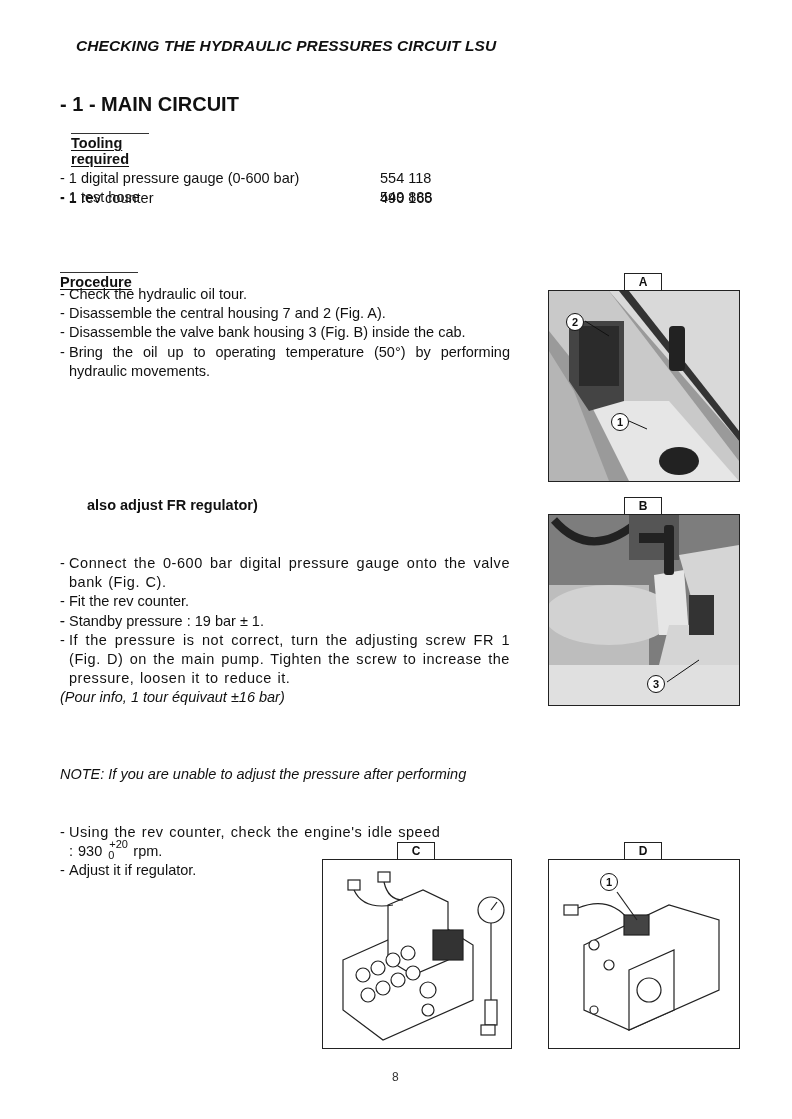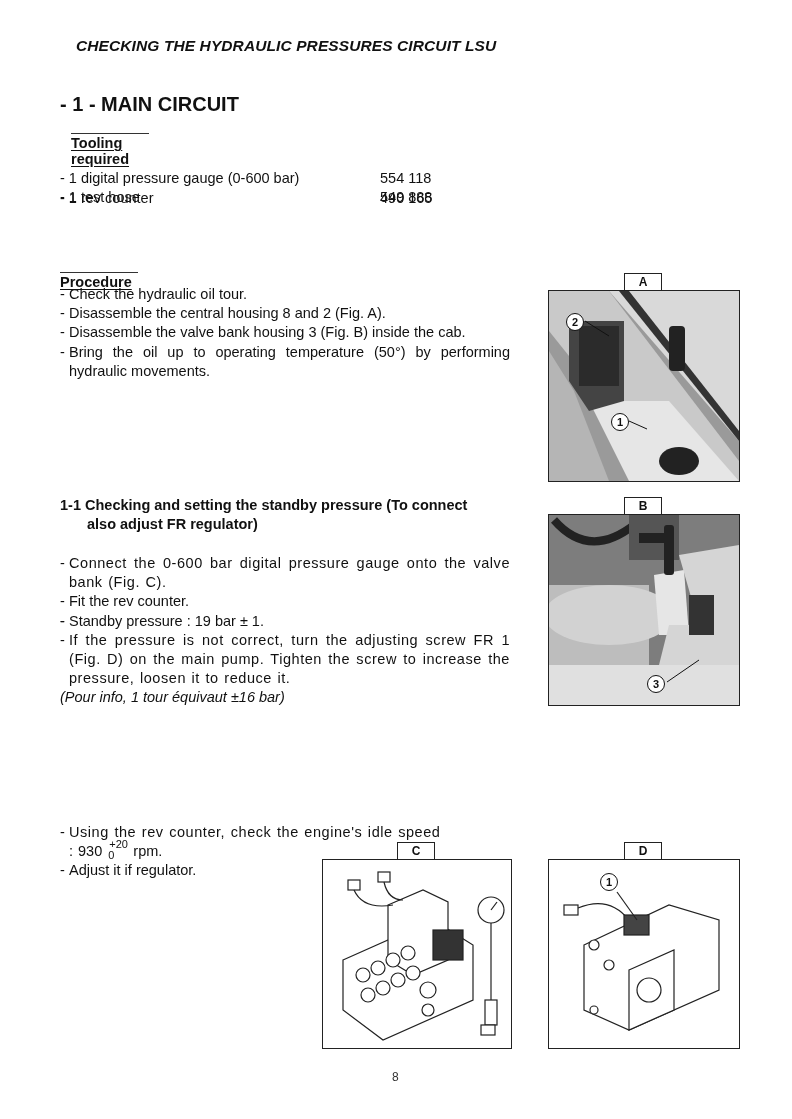--- a/index.html
+++ b/index.html
@@ -43,21 +43,21 @@
 </div>
 <div class="tool-row" style="top:190px;">
   <span class="lbl">- 1 rev counter</span>
   <span class="code">490 165</span>
 </div>
 
 <div class="abs subhead" style="left:60px; top:248px; width:78px;margin-top:24px;">Procedure</div>
 
 <div class="para" style="top:285px;">
   <div class="item"><span class="dash">-</span><span>Check the hydraulic oil tour.</span></div>
-  <div class="item"><span class="dash">-</span><span>Disassemble the central housing 8 and  2 (Fig. A).</span></div>
+  <div class="item"><span class="dash">-</span><span>Disassemble the central housing 7 and  2 (Fig. A).</span></div>
   <div class="item"><span class="dash">-</span><span>Disassemble the valve bank housing 3 (Fig. B) inside the cab.</span></div>
   <div class="item"><span class="dash">-</span><span>Bring the oil up to operating temperature (50°) by performing hydraulic movements.</span></div>
 </div>
 
 <div class="fig-label" style="left:624px; top:273px; width:36px;">A</div>
 <div class="fig" style="left:548px; top:290px; width:190px; height:190px; background:#8a8a8a;">
   <svg width="190" height="190" viewBox="0 0 190 190">
     <rect x="0" y="0" width="190" height="190" fill="#9a9a9a"></rect>
     <polygon points="0,0 60,0 190,170 190,190 120,190 0,40" fill="#c9c9c9"></polygon>
     <polygon points="60,0 190,0 190,150" fill="#d9d9d9"></polygon>
@@ -69,34 +69,34 @@
     <rect x="120" y="35" width="16" height="45" rx="4" fill="#222"></rect>
     <polygon points="0,60 25,100 60,190 0,190" fill="#b5b5b5"></polygon>
     <line x1="36" y1="30" x2="60" y2="45" stroke="#111" stroke-width="1"></line>
     <line x1="80" y1="130" x2="98" y2="138" stroke="#111" stroke-width="1"></line>
   </svg>
   <div class="callout" style="left:17px; top:22px;">2</div>
   <div class="callout" style="left:62px; top:122px;">1</div>
 </div>
 
 <div class="abs" style="left:60px; top:496px; font-size:14.5px; font-weight:bold; line-height:19px;">
-  <div>1-1 Checking and setting the standby pressure (To connect</div>
   <div style="padding-left:27px;">also adjust FR regulator)</div>
 </div>
 
 <div class="para" style="top:554px;">
   <div class="item spaced"><span class="dash">-</span><span>Connect the 0-600 bar digital pressure gauge onto the valve bank (Fig. C).</span></div>
   <div class="item"><span class="dash">-</span><span>Fit the rev counter.</span></div>
   <div class="item spaced"><span class="dash">-</span></div>
   <div class="item"><span class="dash">-</span><span>Standby pressure : 19 bar ± 1.</span></div>
   <div class="item spaced"><span class="dash">-</span><span>If the pressure is not correct, turn the adjusting screw FR 1 (Fig. D) on the main pump. Tighten the screw to increase the pressure, loosen it to reduce it.</span></div>
   <div class="it">(Pour info, 1 tour équivaut ±16 bar)</div>
 </div>
 
 <div class="note" style="top:765px;">
+  <span>NOTE: If you are unable to adjust the pressure after performing</span>
 </div>
 
 <div class="para" style="top:823px;">
   <div class="item spaced">
     <span class="dash">-</span>
     <span>Using the rev counter, check the engine's idle speed</span><br>
     <span style="letter-spacing:0;">
       <span>: 930</span>
       <span class="sup" style="width:16px; height:19px;">
         <span style="position:absolute; left:2px; top:-3px;">+20</span>

